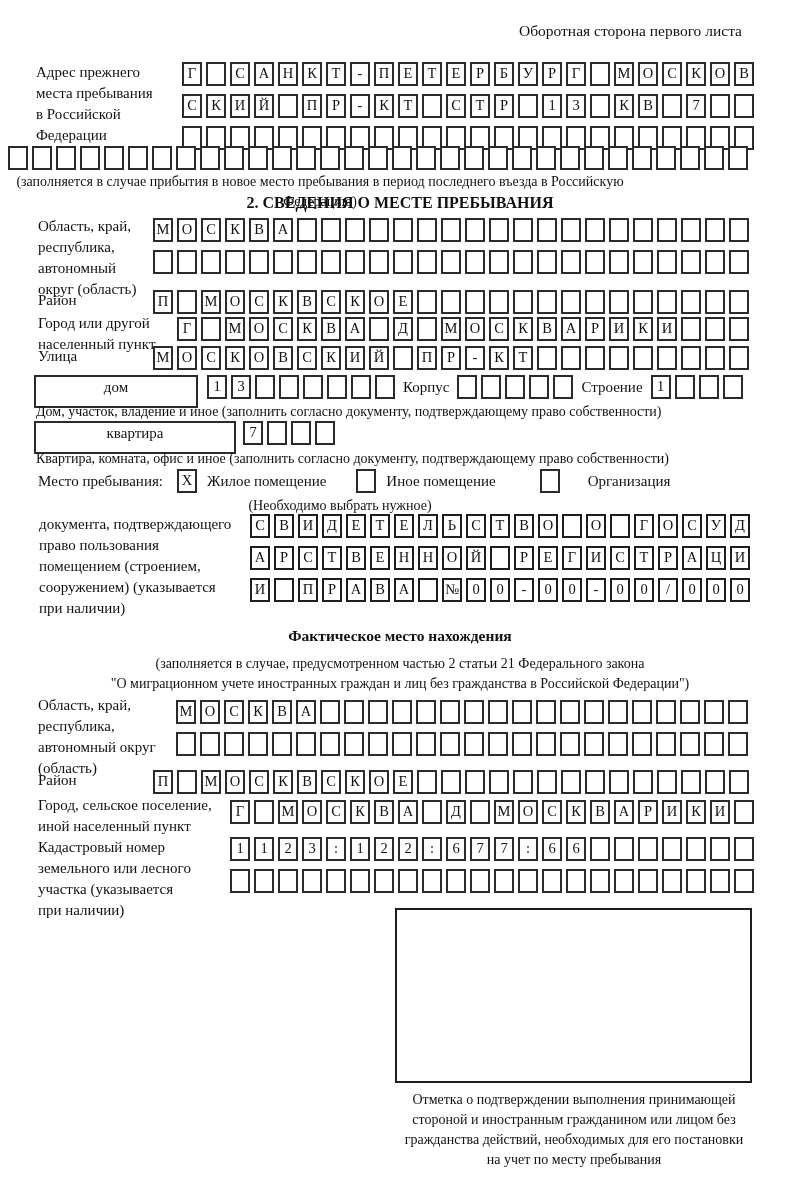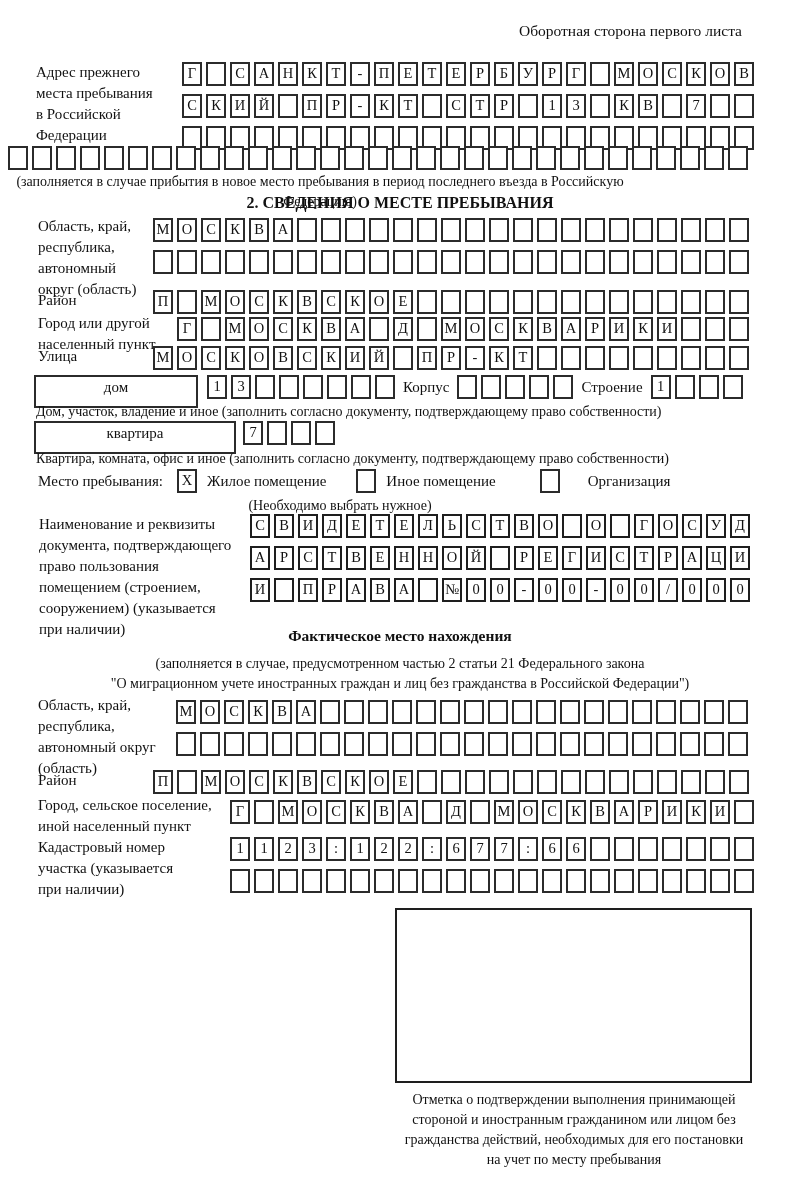--- a/index.html
+++ b/index.html
@@ -148,21 +148,20 @@
     <div class="label ol1">Жилое помещение</div>
     <span class="cell cb2"></span>
     <div class="label ol2">Иное помещение</div>
     <span class="cell cb3"></span>
     <div class="label ol3">Организация</div>
   </div>
   <div id="stay-note" class="note center">(Необходимо выбрать нужное)</div>
 
   <div id="document" class="flexrow">
     <div class="label w211">
-        <div>Наименование и реквизиты</div>
         <div>документа, подтверждающего</div>
         <div>право пользования</div>
         <div>помещением (строением,</div>
         <div>сооружением) (указывается</div>
         <div>при наличии)</div>
       </div>
     <div class="cellcol thickcells">
       <div class="cellrow"><span class="cell">С</span><span class="cell">В</span><span class="cell">И</span><span class="cell">Д</span><span class="cell">Е</span><span class="cell">Т</span><span class="cell">Е</span><span class="cell">Л</span><span class="cell">Ь</span><span class="cell">С</span><span class="cell">Т</span><span class="cell">В</span><span class="cell">О</span><span class="cell"></span><span class="cell">О</span><span class="cell"></span><span class="cell">Г</span><span class="cell">О</span><span class="cell">С</span><span class="cell">У</span><span class="cell">Д</span></div>
       <div class="cellrow"><span class="cell">А</span><span class="cell">Р</span><span class="cell">С</span><span class="cell">Т</span><span class="cell">В</span><span class="cell">Е</span><span class="cell">Н</span><span class="cell">Н</span><span class="cell">О</span><span class="cell">Й</span><span class="cell"></span><span class="cell">Р</span><span class="cell">Е</span><span class="cell">Г</span><span class="cell">И</span><span class="cell">С</span><span class="cell">Т</span><span class="cell">Р</span><span class="cell">А</span><span class="cell">Ц</span><span class="cell">И</span></div>
       <div class="cellrow"><span class="cell">И</span><span class="cell"></span><span class="cell">П</span><span class="cell">Р</span><span class="cell">А</span><span class="cell">В</span><span class="cell">А</span><span class="cell"></span><span class="cell">№</span><span class="cell">0</span><span class="cell">0</span><span class="cell">-</span><span class="cell">0</span><span class="cell">0</span><span class="cell">-</span><span class="cell">0</span><span class="cell">0</span><span class="cell">/</span><span class="cell">0</span><span class="cell">0</span><span class="cell">0</span></div>
@@ -199,20 +198,21 @@
         <div>иной населенный пункт</div>
       </div>
     <div class="cellcol">
       <div class="cellrow"><span class="cell">Г</span><span class="cell"></span><span class="cell">М</span><span class="cell">О</span><span class="cell">С</span><span class="cell">К</span><span class="cell">В</span><span class="cell">А</span><span class="cell"></span><span class="cell">Д</span><span class="cell"></span><span class="cell">М</span><span class="cell">О</span><span class="cell">С</span><span class="cell">К</span><span class="cell">В</span><span class="cell">А</span><span class="cell">Р</span><span class="cell">И</span><span class="cell">К</span><span class="cell">И</span><span class="cell"></span></div>
     </div>
   </div>
 
   <div id="cadastral" class="flexrow">
     <div class="label w192">
         <div>Кадастровый номер</div>
+        <div>земельного или лесного</div>
         <div>участка (указывается</div>
         <div>при наличии)</div>
       </div>
     <div class="cellcol">
       <div class="cellrow"><span class="cell">1</span><span class="cell">1</span><span class="cell">2</span><span class="cell">3</span><span class="cell">:</span><span class="cell">1</span><span class="cell">2</span><span class="cell">2</span><span class="cell">:</span><span class="cell">6</span><span class="cell">7</span><span class="cell">7</span><span class="cell">:</span><span class="cell">6</span><span class="cell">6</span><span class="cell"></span><span class="cell"></span><span class="cell"></span><span class="cell"></span><span class="cell"></span><span class="cell"></span><span class="cell"></span></div>
       <div class="cellrow"><span class="cell"></span><span class="cell"></span><span class="cell"></span><span class="cell"></span><span class="cell"></span><span class="cell"></span><span class="cell"></span><span class="cell"></span><span class="cell"></span><span class="cell"></span><span class="cell"></span><span class="cell"></span><span class="cell"></span><span class="cell"></span><span class="cell"></span><span class="cell"></span><span class="cell"></span><span class="cell"></span><span class="cell"></span><span class="cell"></span><span class="cell"></span><span class="cell"></span></div>
     </div>
   </div>
 
   <div id="confirm-box"></div>

